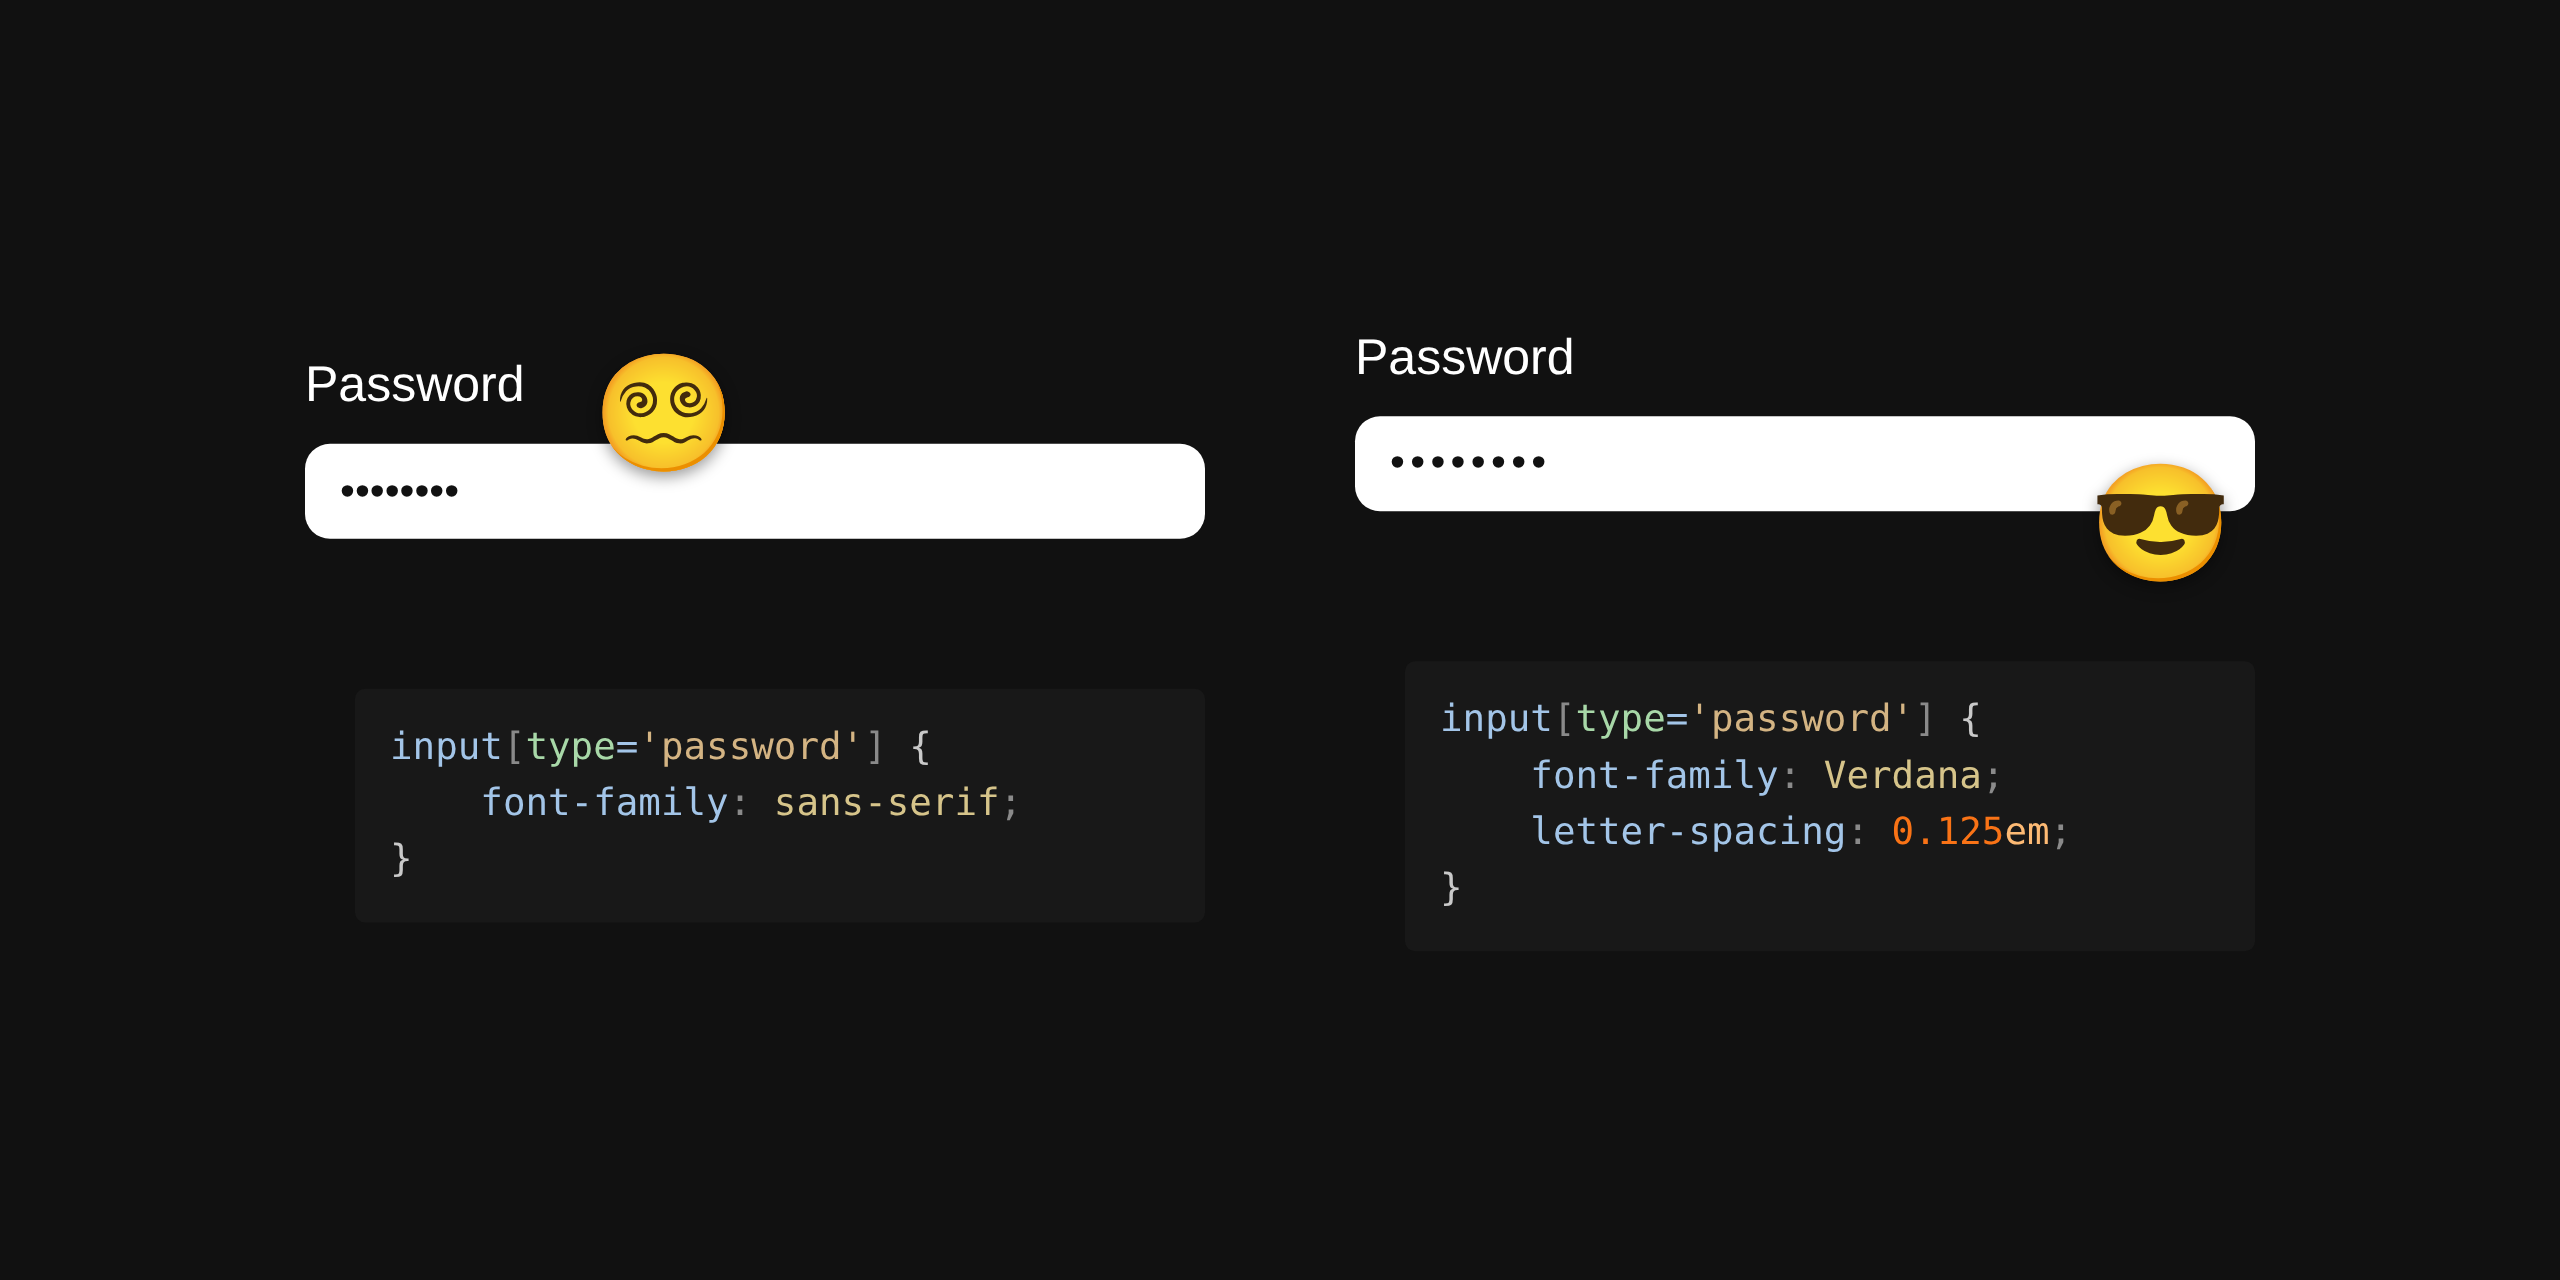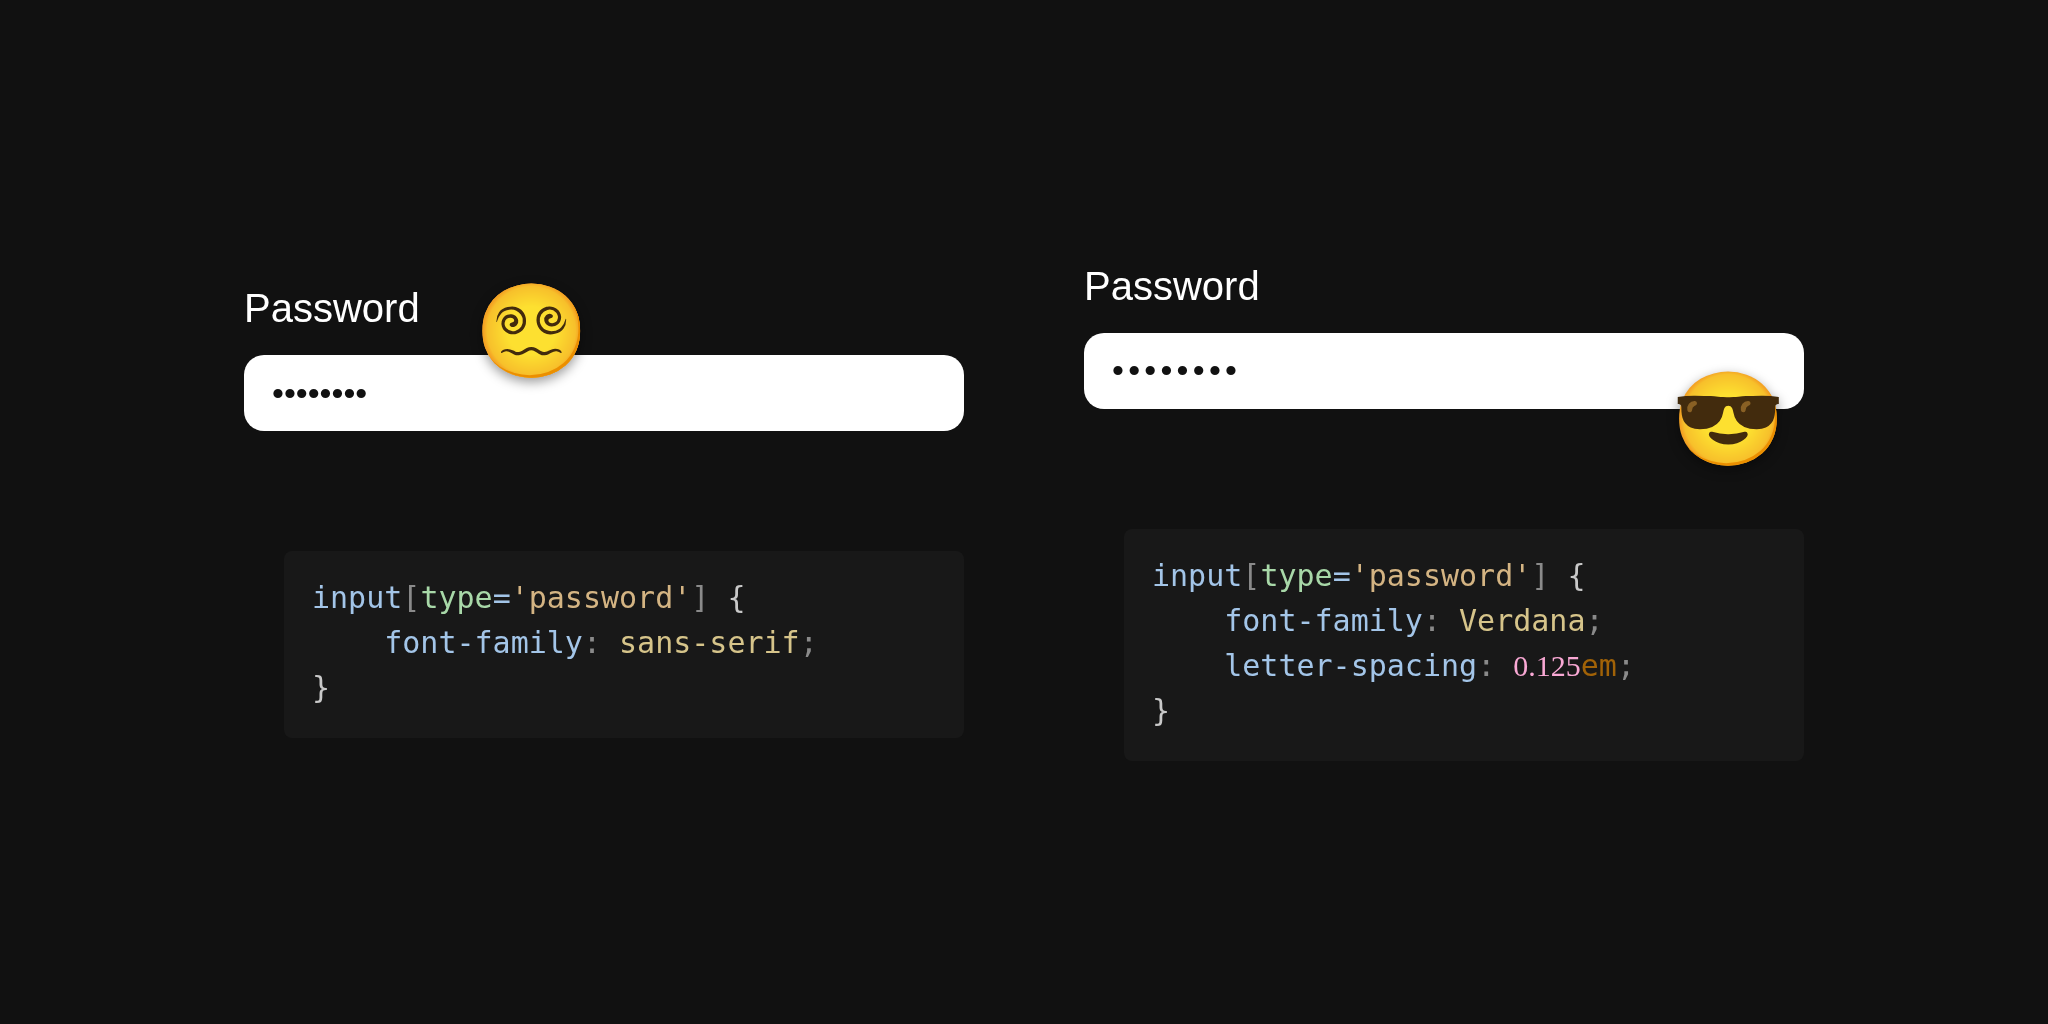--- a/index.html
+++ b/index.html
@@ -72,22 +72,22 @@
     white-space: pre;
   }
   .tok-sel   { color: #a3c5e8; }
   .tok-punct { color: #8a8a8a; }
   .tok-attr  { color: #a8d8a8; }
   .tok-op    { color: #a3c5e8; }
   .tok-str   { color: #d4b483; }
   .tok-brace { color: #c9c9c9; }
   .tok-prop  { color: #a3c5e8; }
   .tok-val1  { color: #d6c48a; }
-  .tok-num   { color: #f9a8d4; font-family: Liberation Serif, serif; }
-  .tok-unit  { color: #a16207; }
+  .tok-num   { color: #f97316; }
+  .tok-unit  { color: #fdba74; }
 </style>
 </head>
 <body>
 
 <div class="example ex-left">
   <div class="label">Password</div>
   <div class="input-wrap">
     <input type="password" value="••••••••" style="">
     <span class="emoji emoji-dizzy">😵‍💫</span>
   </div>

